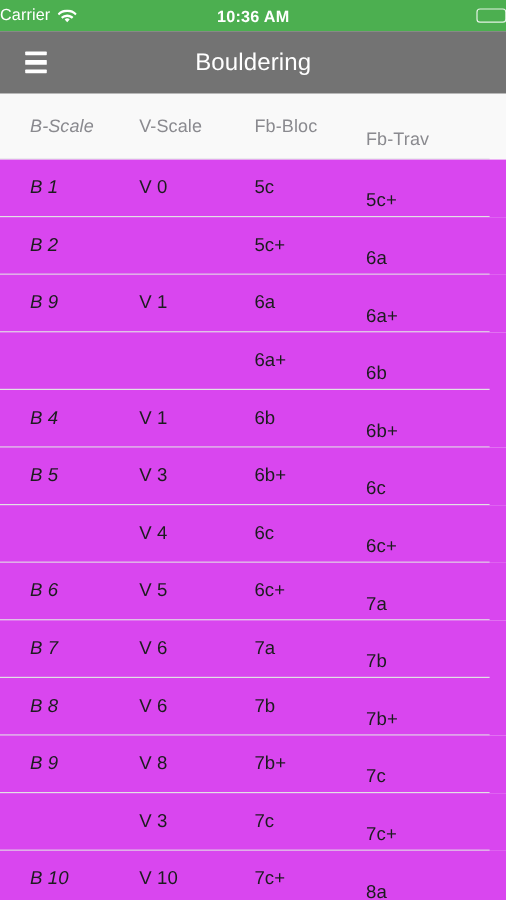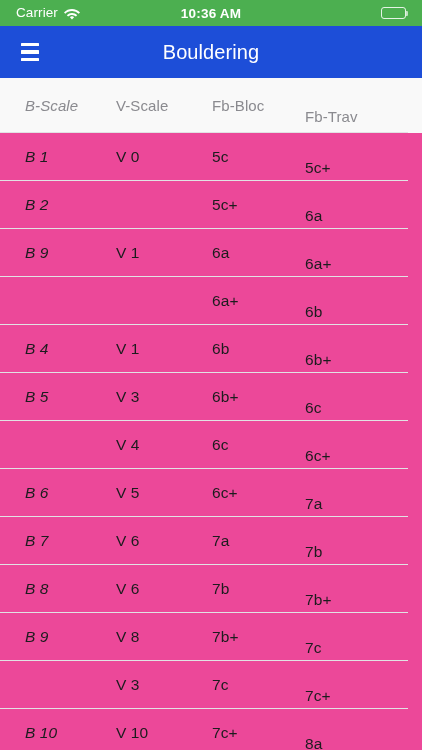--- a/index.html
+++ b/index.html
@@ -11,21 +11,21 @@
     -webkit-font-smoothing:antialiased;
   }
   #phone { position:relative; width:422px; height:750px; background:#F9F9F9; }
 
   
   .statusbar {
     position:relative;
     height:26px;
     background:#4CAF50;
     display:flex; align-items:center;
-    padding:0 16px;
+    padding:0 0;
   }
   .status-left { display:flex; align-items:center; gap:6px; }
   .carrier-label {
     color:#ffffff; font-size:13.5px; letter-spacing:0.1px; line-height:1;
   }
   .wifi-icon { display:block; width:16px; height:12px; }
   .status-time {
     position:absolute; left:0; right:0; top:0; height:26px;
     display:flex; align-items:center; justify-content:center;
     color:#ffffff; font-size:13.5px; font-weight:bold; letter-spacing:0.2px;
@@ -42,21 +42,21 @@
   }
   .battery::after {
     content:""; position:absolute; right:-3.4px; top:3.4px;
     width:2px; height:4.4px; border-radius:0 1px 1px 0;
     background:rgba(255,255,255,0.65);
   }
   .battery-fill { height:100%; background:#ffffff; border-radius:1px; }
 
   
   .navbar {
-    position:relative; height:52px; background:#1d4ed8;
+    position:relative; height:52px; background:#737373;
     display:flex; align-items:center;
   }
   .menu-button {
     position:absolute; left:12px; top:50%; transform:translateY(-50%);
     width:36px; height:30px;
     display:flex; flex-direction:column; justify-content:center;
     align-items:flex-start; gap:4px;
     padding-left:9px; cursor:pointer; background:none; border:none;
   }
   .menu-button span {
@@ -77,21 +77,21 @@
   }
   .table-header::after {
     content:""; position:absolute; left:0; bottom:0;
     width:408px; height:1px; background:#E2E2E4;
   }
   .th {
     color:#8A8A8F; font-size:15px; letter-spacing:0.1px;
   }
   .row {
     position:relative; height:48px;
-    display:flex; align-items:center; background:#ec4899;
+    display:flex; align-items:center; background:#d946ef;
   }
   .row::after {
     content:""; position:absolute; left:0; bottom:0;
     width:408px; height:1px; background:#E2E2E4;
   }
   .td {
     color:#1C1C1E; font-size:15.5px; letter-spacing:0.1px;
   }
   
   .c0 { position:absolute; left:25px;font-style:italic; }

